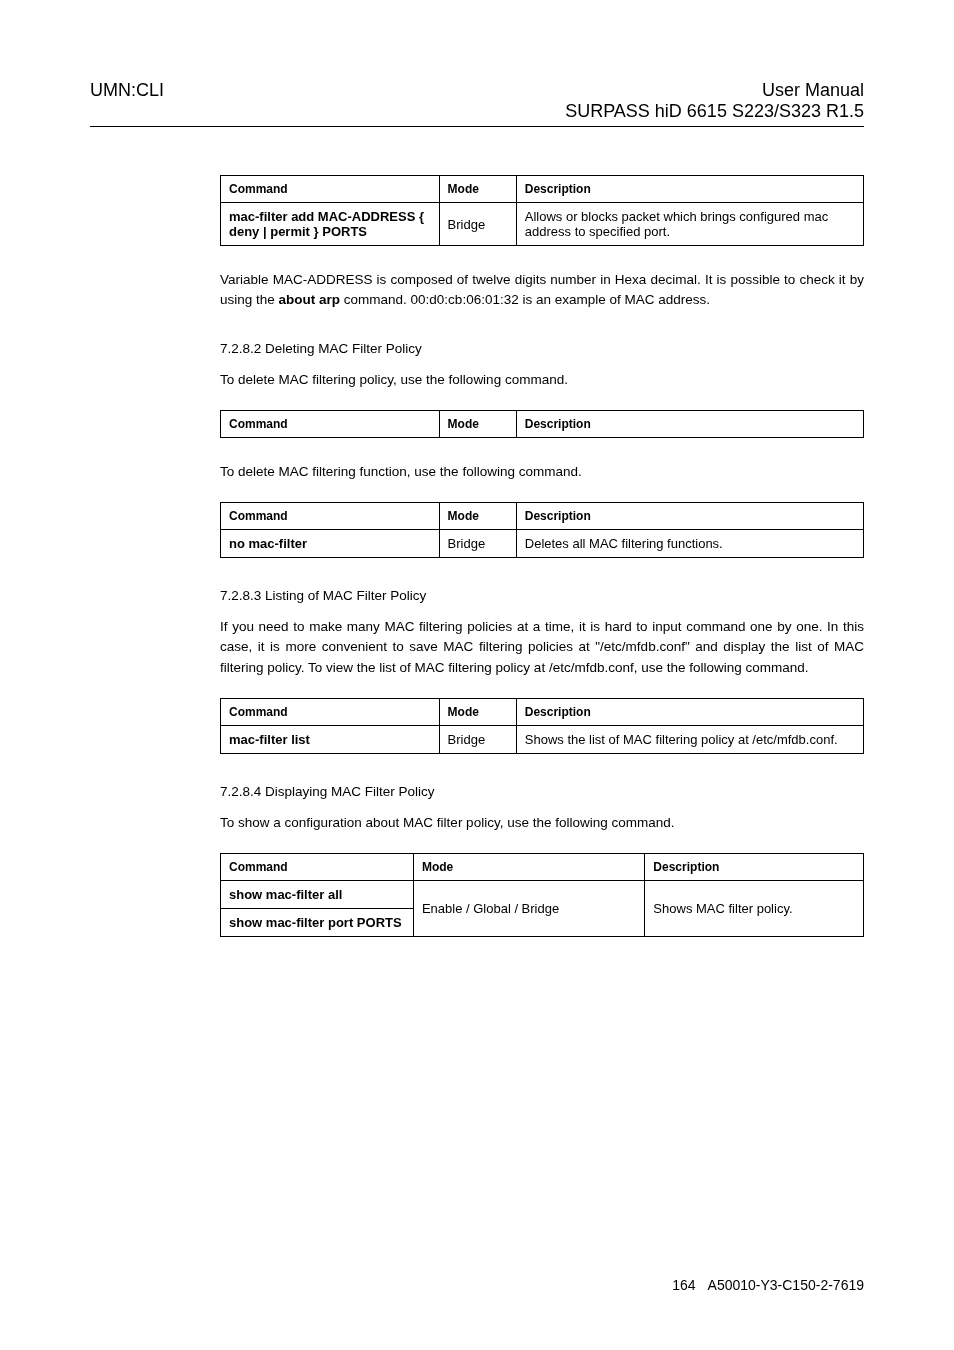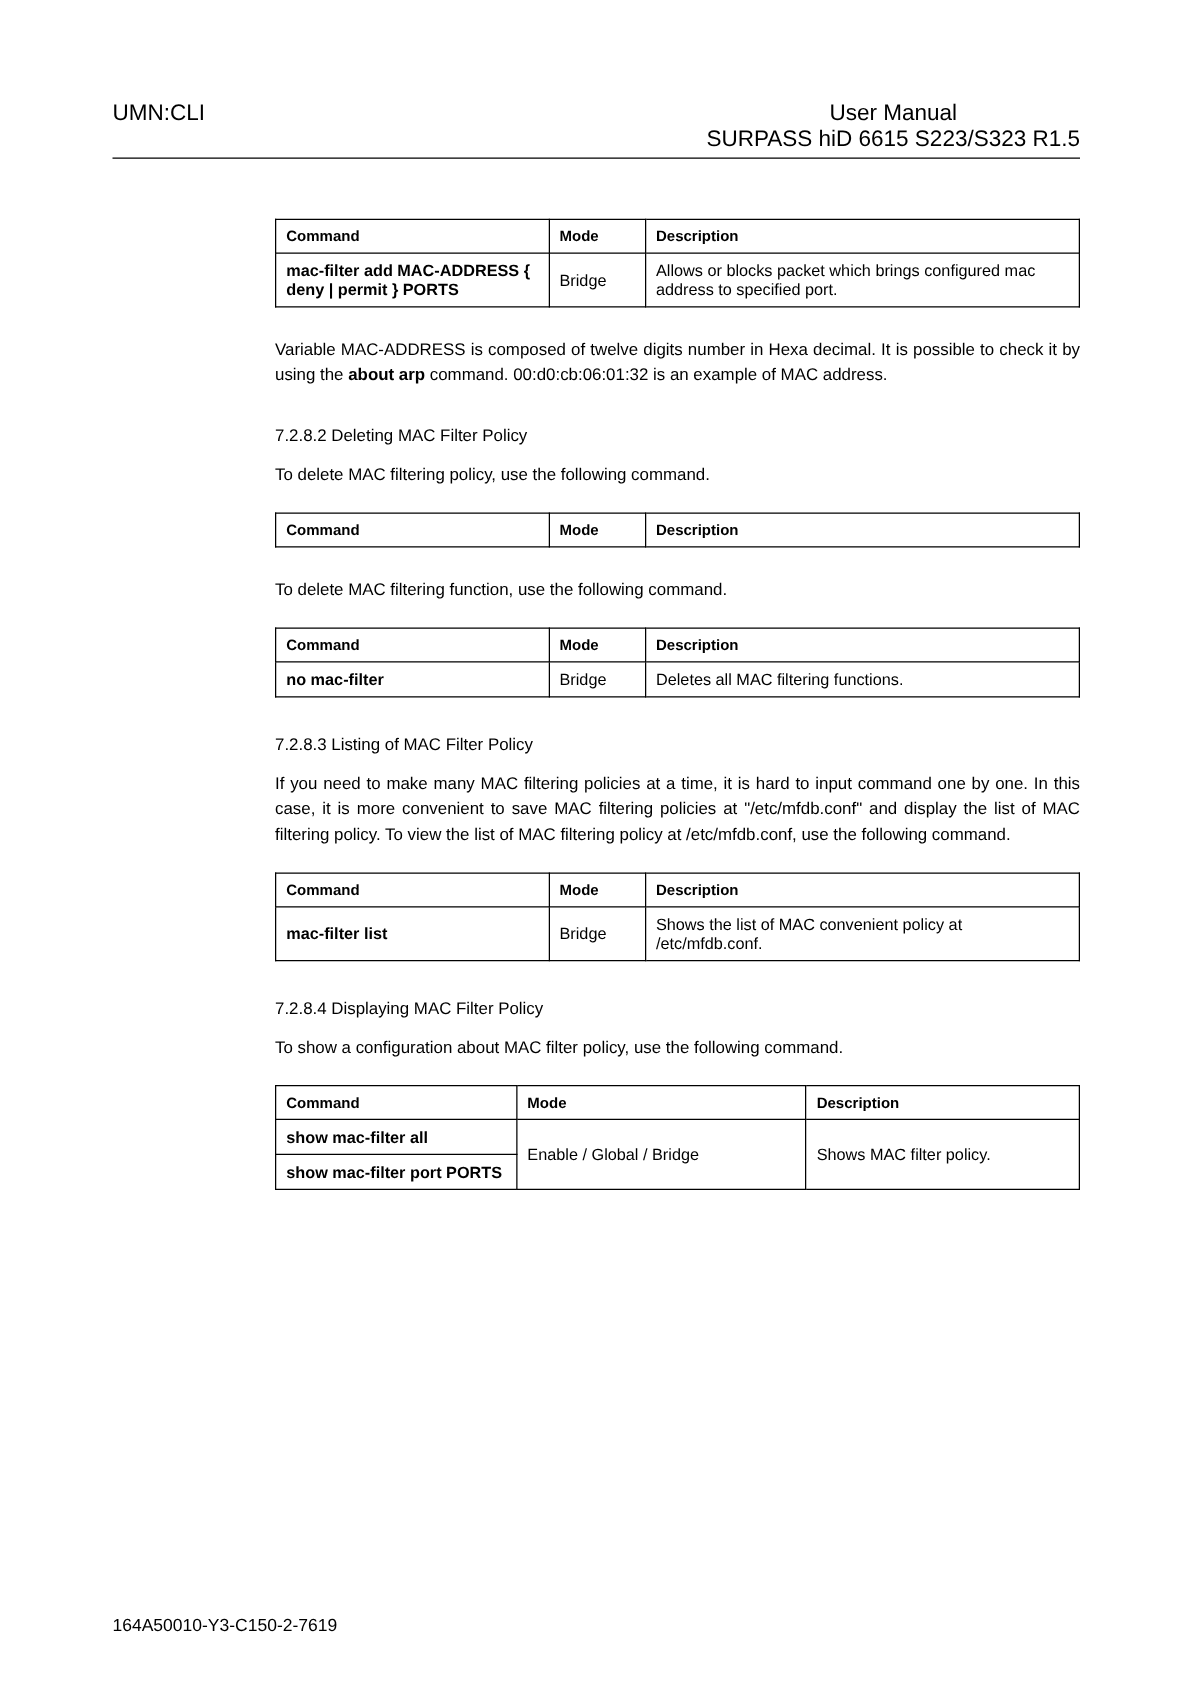--- a/index.html
+++ b/index.html
@@ -12,29 +12,29 @@
 .tbl th, .tbl td { border:1px solid #000; padding:6px 8px; text-align:left; vertical-align:middle; }
 .tbl th { font-weight:bold; font-size:12px; }
 .tbl td { font-size:13px; }
 .col-cmd { width:34%; }
 .col-mode { width:12%; }
 .col-desc { width:54%; }
 .col-mode2 { width:36%; }
 .col-desc2 { width:44%; }
 p.body { font-size:13.5px; line-height:1.5; margin-bottom:20px; text-align:justify; }
 h3.sub { font-size:13.5px; font-weight:normal; margin-top:30px; margin-bottom:14px; }
-.footer-row { display:flex; justify-content:flex-start; font-size:14px; margin-top:340px; }
+.footer-row { display:flex; justify-content:flex-end; font-size:14px; margin-top:340px;gap:12px; }
 </style>
 </head>
 <body>
 
 <div class="page">
   <div class="header-row">
     <div>UMN:CLI</div>
-    <div style="text-align:center;">
+    <div style="text-align:right;">
       <div>User Manual</div>
       <div>SURPASS hiD 6615 S223/S323 R1.5</div>
     </div>
   </div>
   <hr class="rule">
 
   <div class="content">
 
     <table class="tbl">
       <tbody>
@@ -88,21 +88,21 @@
     <table class="tbl">
       <tbody>
           <tr>
         <th class="col-cmd">Command</th>
         <th class="col-mode">Mode</th>
         <th class="col-desc">Description</th>
       </tr>
       <tr>
         <td><b>mac-filter list</b></td>
         <td>Bridge</td>
-        <td>Shows the list of MAC convenient policy at /etc/mfdb.conf.</td>
+        <td>Shows the list of MAC filtering policy at /etc/mfdb.conf.</td>
       </tr>
     </tbody>
       </table>
 
     <h3 class="sub">7.2.8.4 Displaying MAC Filter Policy</h3>
     <p class="body">To show a configuration about MAC filter policy, use the following command.</p>
     <table class="tbl">
       <tbody>
           <tr>
         <th style="width:30%;">Command</th>

